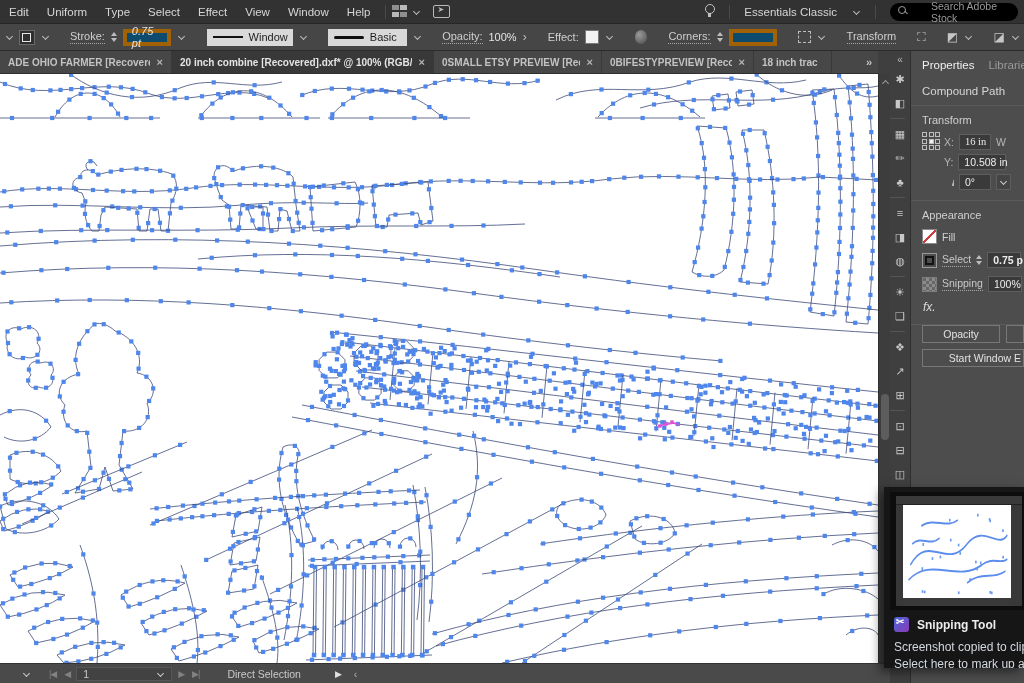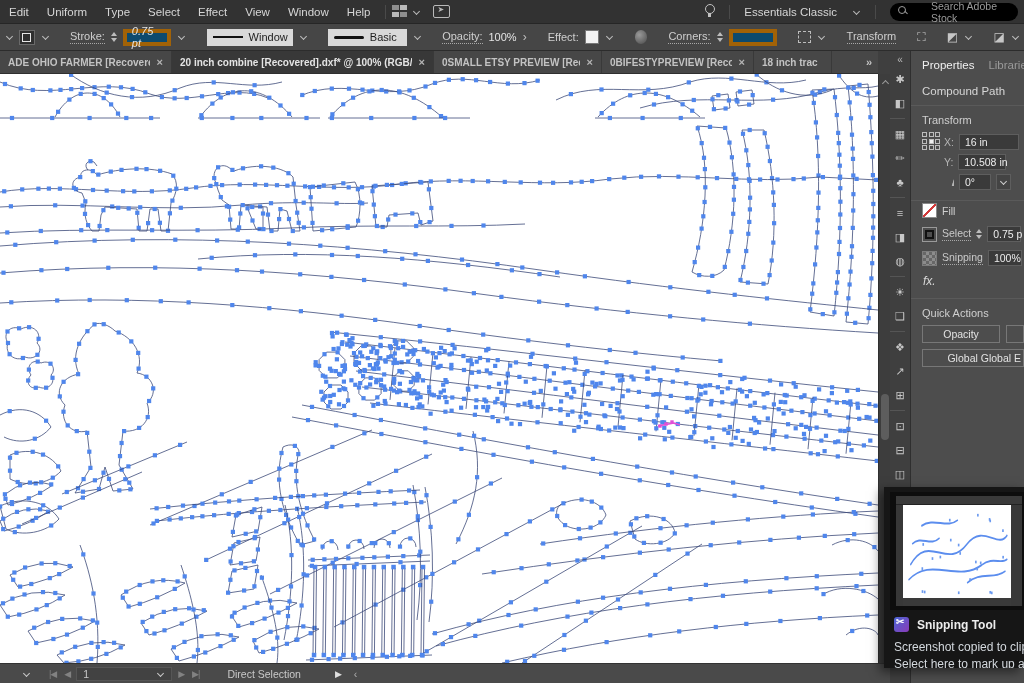--- a/index.html
+++ b/index.html
@@ -1894,68 +1894,68 @@
           <i></i>
           <i class="c"></i>
           <i></i>
           <i></i>
           <i></i>
           <i></i>
         </span>
       <div>
         <div class="prow" style="padding-left:0;">
           <span class="plabel">X:</span>
-          <span class="pfield" style="width:60px;">16 in</span>
+          <span class="pfield" style="width:32px;font-family:Liberation Serif, serif;">16 in</span>
           <span class="plabel">W</span>
         </div>
         <div class="prow" style="padding-left:0;">
           <span class="plabel">Y:</span>
           <span class="pfield" style="width:48px;">10.508 in</span>
         </div>
         <div class="prow" style="padding-left:0;">
           <span class="angle-icon"></span>
           <span class="pfield" style="width:32px;">0°</span>
           <span class="chevbox">
               <span class="chev" style="color:#cfcfcf;"></span>
             </span>
         </div>
       </div>
     </div>
     <div style="height:8px;"></div>
     <div class="pdivider"></div>
+    <div class="psection-h">Appearance</div>
     <div class="prow">
       <span class="fill-none-swatch"></span>
       <span class="plabel" style="color:#cfcfcf;">Fill</span>
     </div>
     <div class="prow" style="margin-top:4px;">
       <span class="stroke-swatch">
           <i></i>
         </span>
       <span class="ulink" style="font-size:10.5px;">Select</span>
       <span class="stepper">
           <i class="up"></i>
           <i class="dn"></i>
         </span>
-      <span class="pfield" style="width:34px;">0.75 p</span>
+      <span class="pfield" style="width:34px;font-weight:bold;">0.75 p</span>
     </div>
     <div class="prow" style="margin-top:4px;">
       <span class="checker-swatch"></span>
       <span class="ulink" style="font-size:10.5px;">Snipping</span>
       <span class="pfield" style="width:34px;">100%</span>
     </div>
     <div id="fx-label">fx.</div>
     <div style="height:10px;"></div>
     <div class="pdivider"></div>
-    <div class="psection-h">Quick Actions</div>
     <div style="display:flex; gap:6px; padding-left:11px;">
       <button class="qbtn" style="width:88px;">Opacity</button>
       <button class="qbtn" style="width:20px;"></button>
     </div>
     <div style="display:flex; padding:6px 0 0 11px;">
-      <button class="qbtn" style="width:108px; justify-content:flex-end; padding-right:2px;">Global Global E</button>
+      <button class="qbtn" style="width:108px; justify-content:flex-end; padding-right:2px;">Start Window E</button>
     </div>
   </div>
 
   <div id="statusbar">
     <span style="width:22px;"></span>
     <span class="chev" style="color:#c9c9c9;"></span>
     <span style="width:18px;"></span>
     <span class="sb-dim">|◀</span>
     <span style="width:8px;"></span>
     <span class="sb-dim">◀</span>

